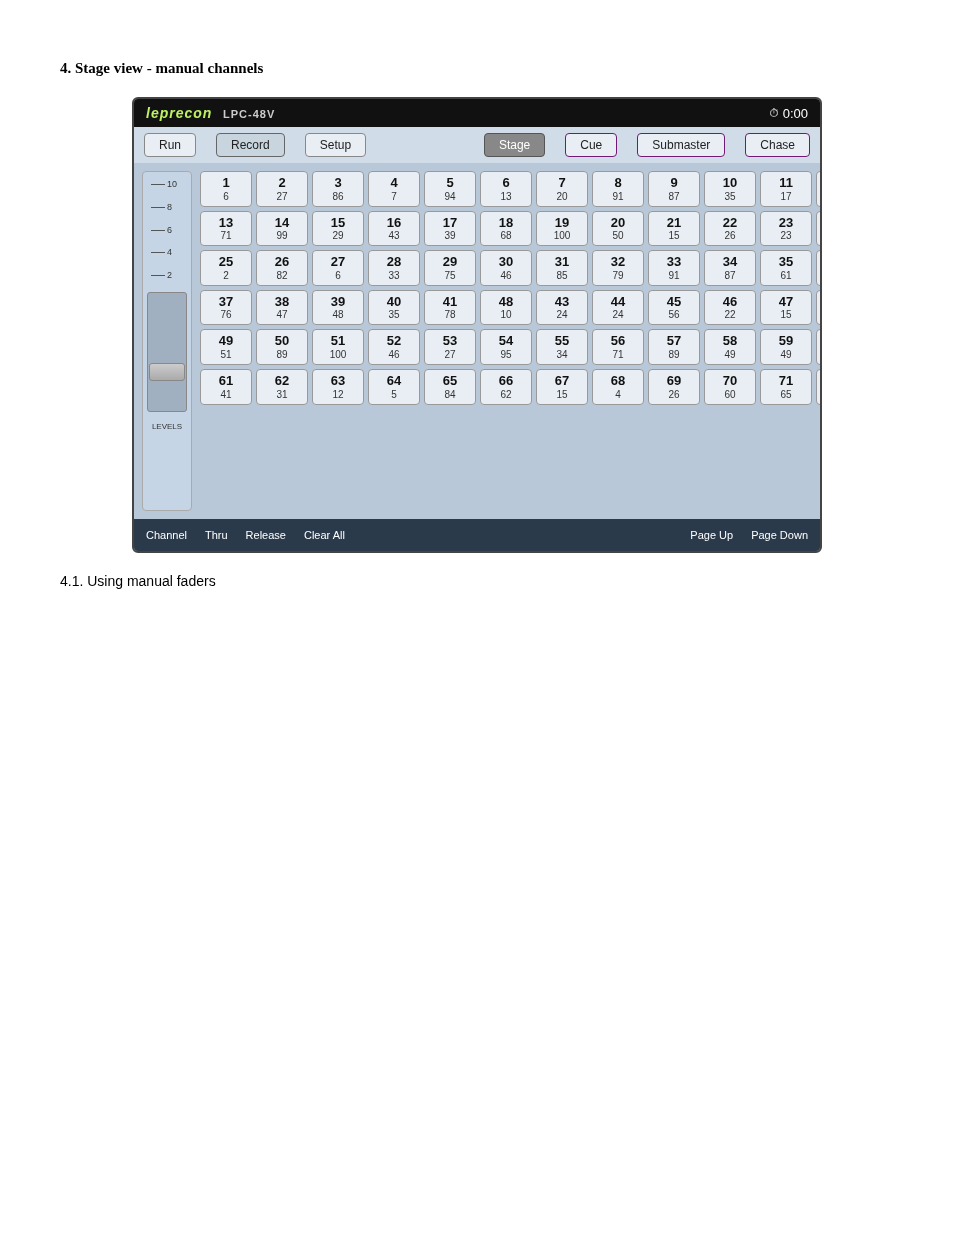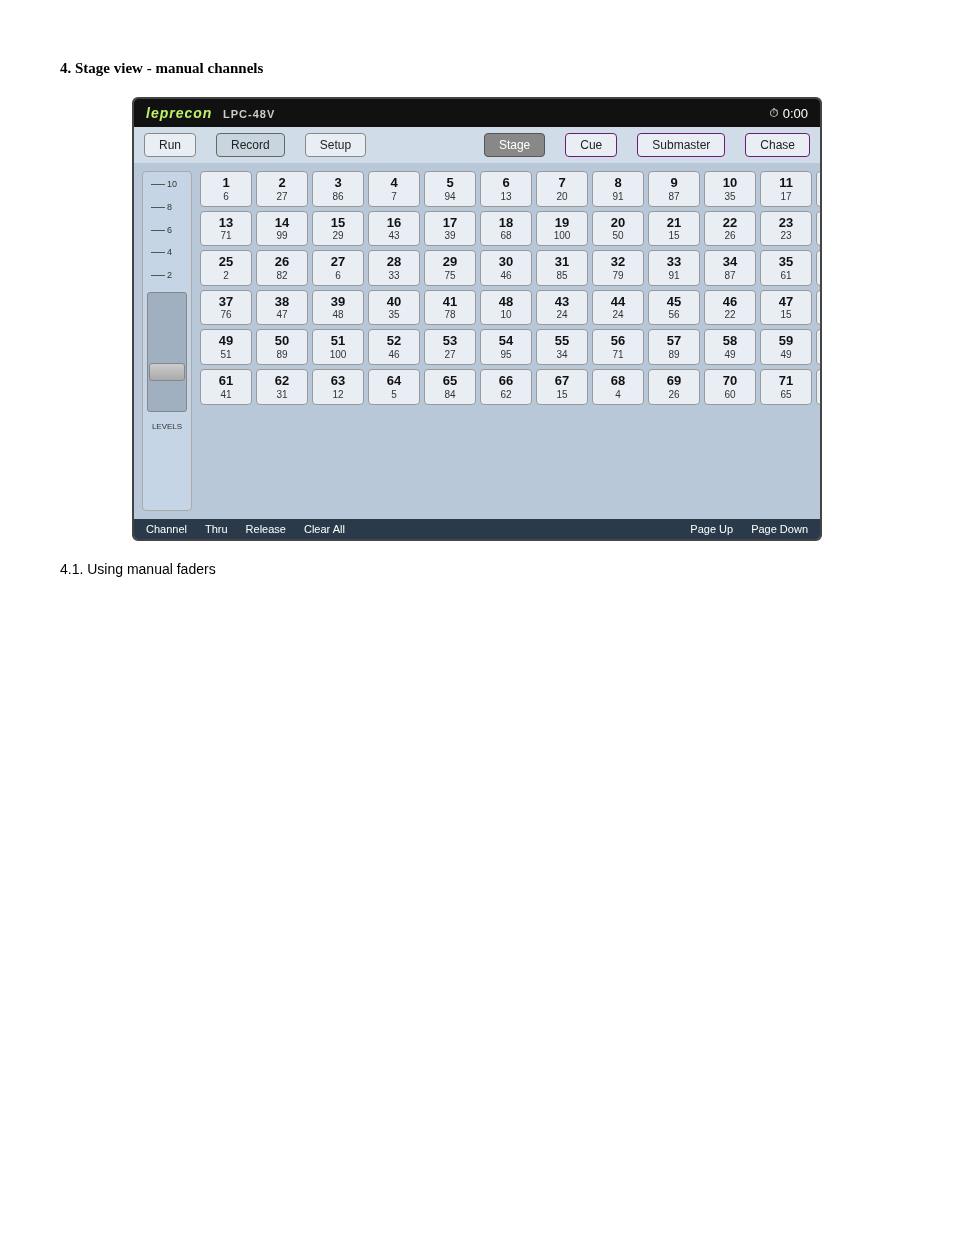--- a/index.html
+++ b/index.html
@@ -202,21 +202,21 @@
       line-height: 1.2;
     }
 
     
     .lpc-footer {
       background: #2a3a4a;
       color: #fff;
       display: flex;
       align-items: center;
       padding: 4px 12px;
-      height: 20px;
+      height: 32px;
       gap: 18px;
       font-size: 12px;
     }
     .footer-btn {
       color: #fff;
       cursor: pointer;
       font-size: 11px;
     }
     .footer-spacer { flex: 1; }
 

